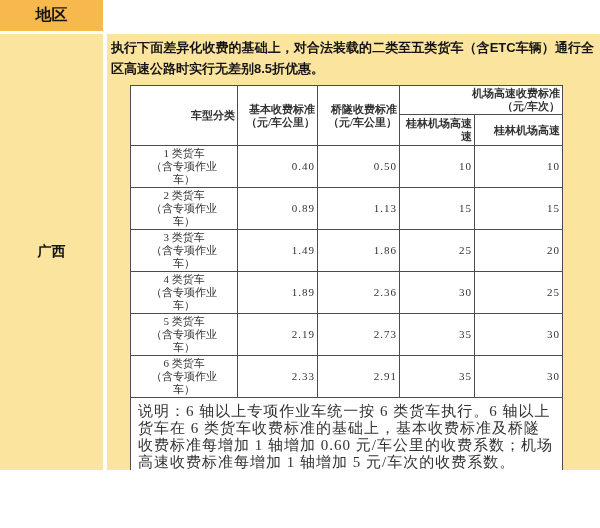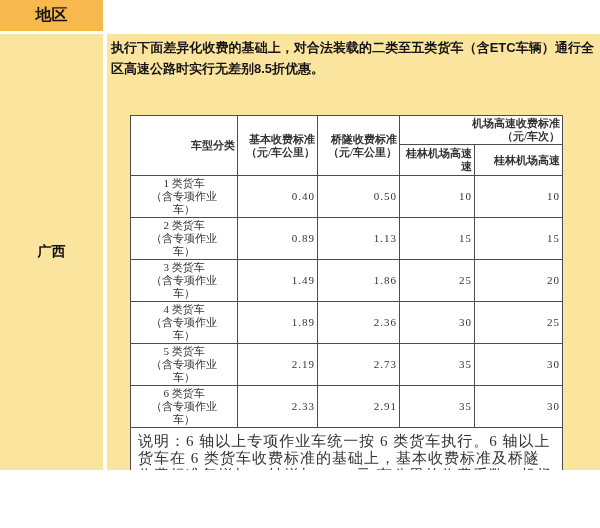--- a/index.html
+++ b/index.html
@@ -37,21 +37,21 @@
   .band.gd .left-cell,.band.gd .right-cell{background:var(--guangdong-bg);}
   .region-label{font-weight:bold;font-size:14px;}
   .policy-text{
     padding:6px 8px 0 7px;
     font-size:13px;font-weight:bold;line-height:21px;
     text-align:justify;
   }
   
   .band.gx{height:436px;}
   .band.gx .left-cell,.band.gx .right-cell{background:var(--guangxi-bg);}
-  .band.gx .right-cell{display:flex;flex-direction:column;overflow:hidden;gap:30px;}
+  .band.gx .right-cell{display:flex;flex-direction:column;overflow:hidden;}
   .gx-intro{
     padding:3px 6px 0 4px;
     font-size:13px;font-weight:bold;line-height:21px;
     text-align:justify;
   }
   
   table.toll{
     margin:6px 0 0 23px;
     width:432px;
     border-collapse:collapse;

